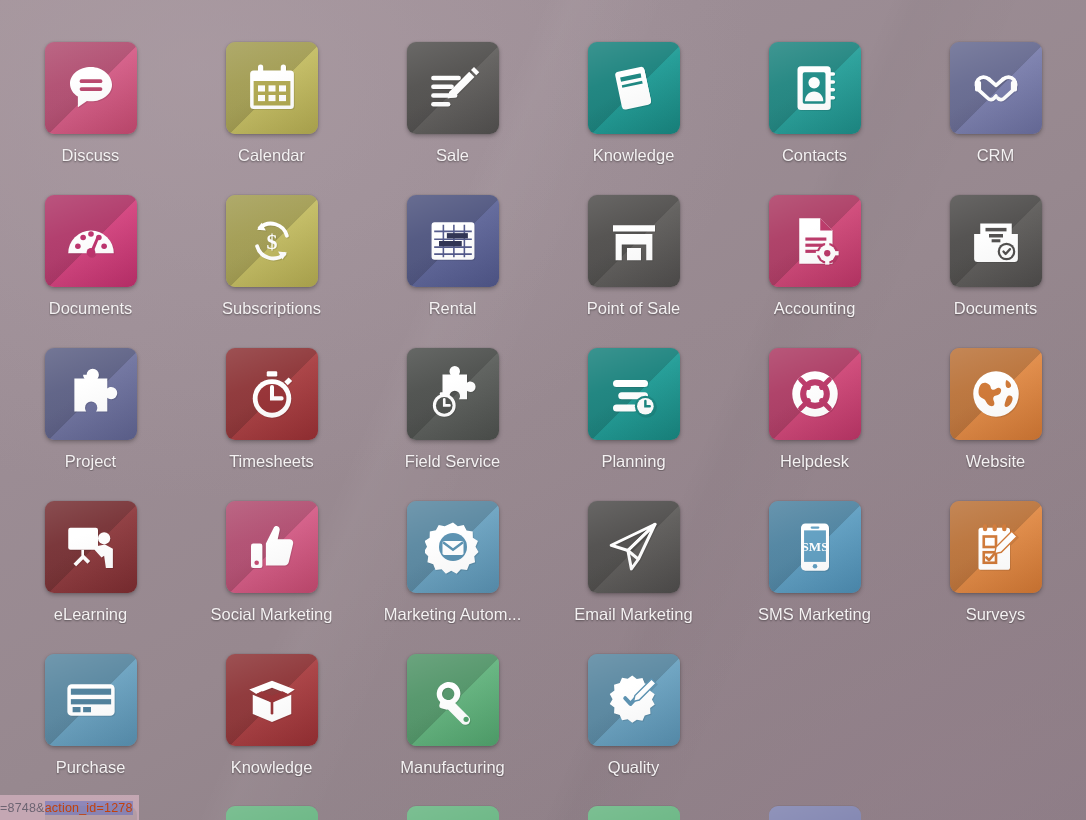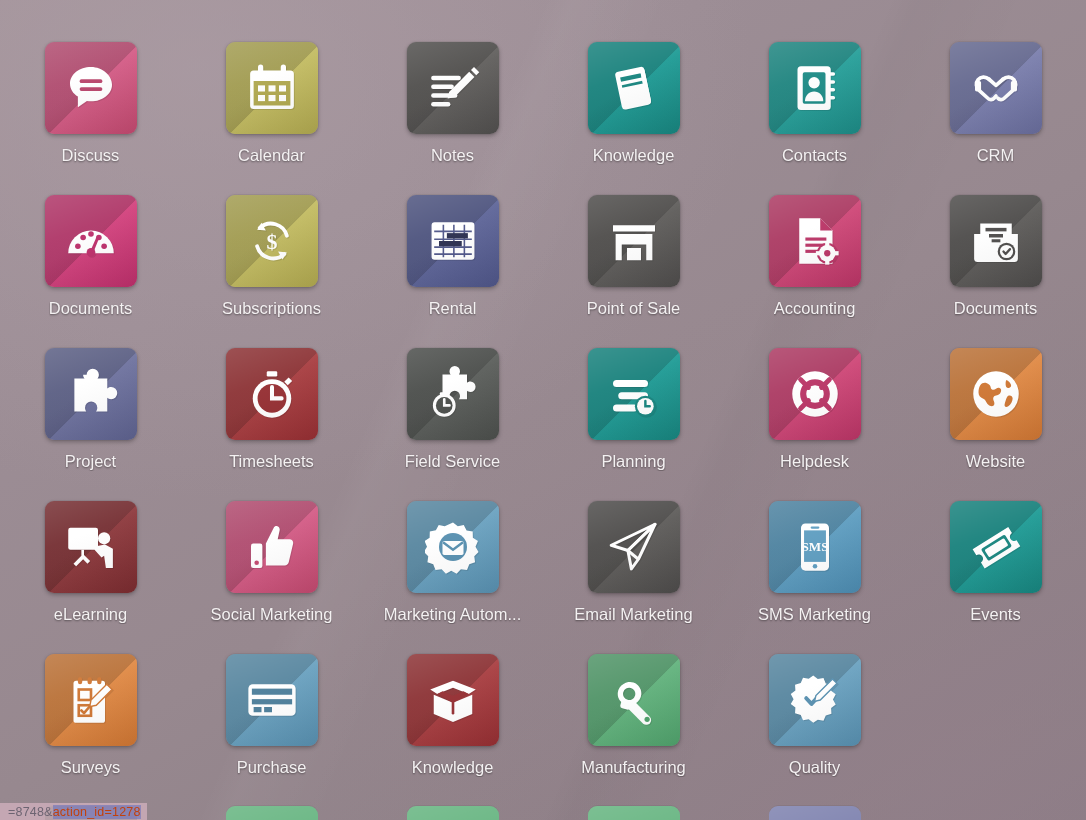--- a/index.html
+++ b/index.html
@@ -128,22 +128,22 @@
     content: "";
     position: absolute; inset: 0;
     background: linear-gradient(160deg, rgba(255,255,255,0.16) 0%, rgba(255,255,255,0.05) 100%);
   }
 
   
   .status-bar {
     position: absolute;
     left: 0;
     bottom: 0;
-    height: 17px;
-    padding: 0 6px 0 8px;
+    height: 25px;
+    padding: 0 6px 0 0;
     display: flex;
     align-items: center;
     background: rgba(226,188,204,0.60);
     font-size: 12.5px;
     letter-spacing: 0.2px;
     color: #6d6472;
     white-space: nowrap;
     overflow: hidden;
     font-family: "Liberation Sans", sans-serif;
   }
@@ -204,21 +204,21 @@
               <rect x="7" y="38" width="30" height="5" rx="2.5"></rect>
               <rect x="7" y="48" width="22" height="5" rx="2.5"></rect>
             </g>
             <g fill="#fff">
               <path d="M50.5 13.5l6 6-23 23-7.6 1.6 1.6-7.6 23-23z"></path>
               <path d="M52.6 11.4l3.4-3.4 6 6-3.4 3.4z"></path>
             </g>
           </svg>
         </div>
       </div>
-      <div class="app-label">Notes</div>
+      <div class="app-label">Sale</div>
     </div>
     <div class="app-tile">
       <div class="app-icon" style="background: linear-gradient(145deg, rgb(31, 156, 150) 0%, rgb(31, 156, 150) 45%, rgb(24, 133, 127) 100%);">
         <div class="longshadow"></div>
         <div class="glyph">
           <svg viewBox="0 0 64 64">
             <g transform="rotate(-12 32 32)">
               <rect x="14" y="10" width="34" height="44" rx="4" fill="#fff"></rect>
               <rect x="19" y="17" width="24" height="5" fill="#18857f"></rect>
               <rect x="19" y="26" width="24" height="3" fill="#18857f"></rect>
@@ -532,35 +532,20 @@
             <rect x="19.5" y="13" width="25" height="36" fill="#5f9ec1"></rect>
             <rect x="27" y="8.5" width="10" height="2.6" rx="1.3" fill="#5f9ec1"></rect>
             <circle cx="32" cy="54" r="2.6" fill="#5f9ec1"></circle>
             <text x="32" y="37" font-size="15" font-weight="bold" font-family="Liberation Serif, serif" fill="#fff" text-anchor="middle">SMS</text>
           </svg>
         </div>
       </div>
       <div class="app-label">SMS Marketing</div>
     </div>
     <div class="app-tile">
-      <div class="app-icon" style="background: linear-gradient(145deg, rgb(31, 156, 150) 0%, rgb(31, 156, 150) 45%, rgb(24, 133, 127) 100%);">
-        <div class="longshadow"></div>
-        <div class="glyph">
-          <svg viewBox="0 0 64 64">
-            <g transform="rotate(-32 32 32)">
-              <path d="M8 20h48v8a5 5 0 000 10v8H8v-8a5 5 0 000-10z" fill="#fff"></path>
-              <rect x="16" y="25" width="32" height="16" rx="2" fill="#18857f"></rect>
-              <rect x="19" y="28" width="26" height="10" rx="1.5" fill="#fff"></rect>
-            </g>
-          </svg>
-        </div>
-      </div>
-      <div class="app-label">Events</div>
-    </div>
-    <div class="app-tile">
       <div class="app-icon" style="background: linear-gradient(145deg, rgb(224, 138, 70) 0%, rgb(224, 138, 70) 45%, rgb(207, 118, 51) 100%);">
         <div class="longshadow"></div>
         <div class="glyph">
           <svg viewBox="0 0 64 64">
             <rect x="12" y="10" width="36" height="48" rx="3" fill="#fff"></rect>
             <g fill="#cf7633">
               <rect x="17" y="6" width="5" height="8" rx="2.5"></rect>
               <rect x="28" y="6" width="5" height="8" rx="2.5"></rect>
               <rect x="39" y="6" width="5" height="8" rx="2.5"></rect>
             </g>

